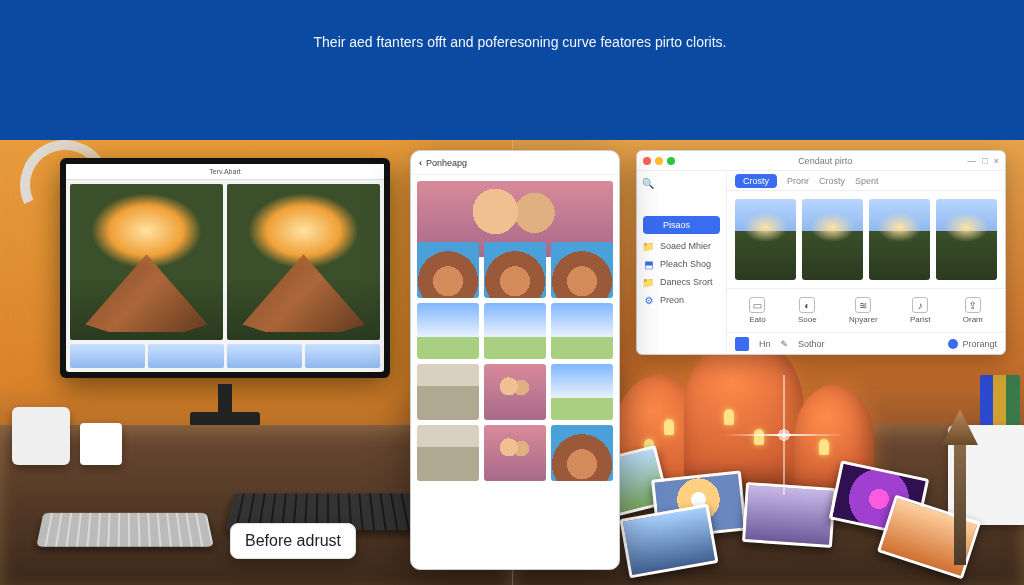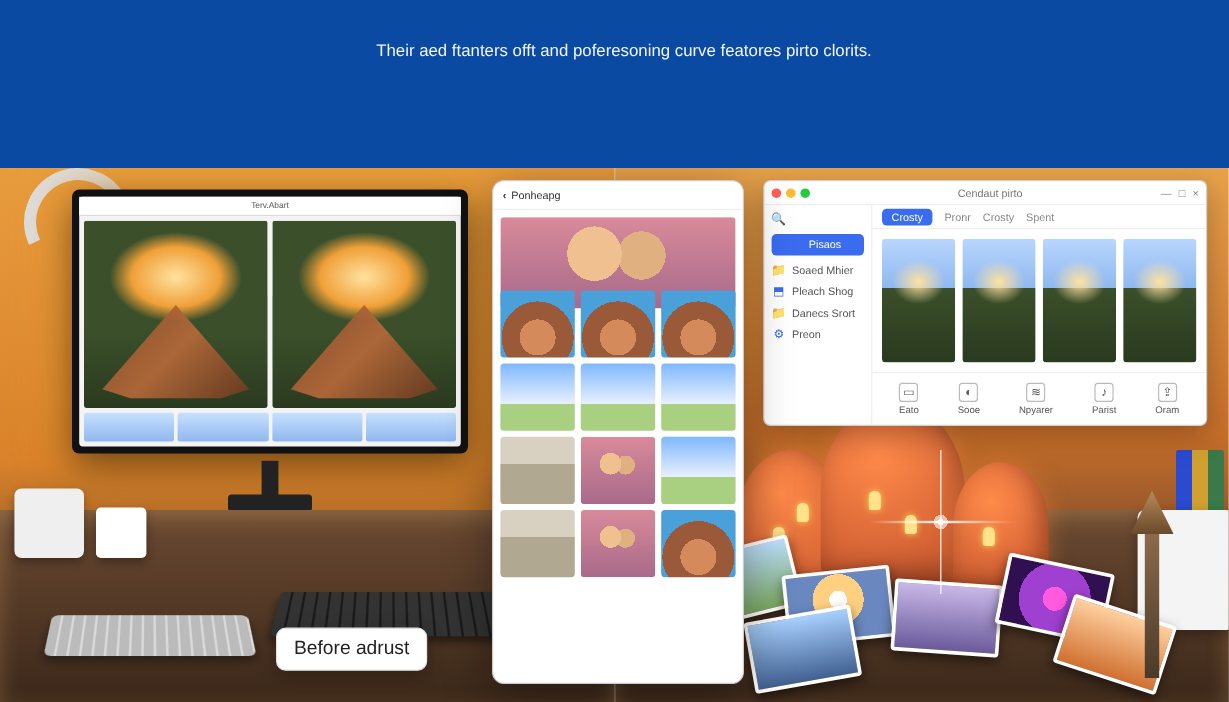--- a/index.html
+++ b/index.html
@@ -107,21 +107,21 @@
   .tl-dots span{width:8px;height:8px;border-radius:50%;}
   .tl-dots span:nth-child(1){background:#ff5f57;}
   .tl-dots span:nth-child(2){background:#febc2e;}
   .tl-dots span:nth-child(3){background:#28c840;}
   .appwin-titlebar .title{flex:1;text-align:center;color:#777;}
   .winctl{display:flex;gap:6px;color:#888;}
   .appwin-body{flex:1;display:flex;}
   .appwin-side{width:90px;border-right:1px solid #eee;padding:6px;display:flex;flex-direction:column;gap:6px;}
   .side-item{display:flex;align-items:center;gap:5px;color:#555;}
   .side-item .ic{width:12px;height:12px;display:inline-flex;align-items:center;justify-content:center;font-size:10px;color:#3a6cf0;}
-  .side-item.primary{background:#3a6cf0;color:#fff;border-radius:4px;padding:3px 14px;}
+  .side-item.primary{background:#3a6cf0;color:#fff;border-radius:4px;padding:3px 3px;margin-top:21px;}
   .appwin-main{flex:1;display:flex;flex-direction:column;}
   .appwin-tabs{height:20px;display:flex;align-items:center;gap:10px;padding:0 8px;border-bottom:1px solid #eee;}
   .appwin-tabs .tab{color:#888;}
   .appwin-tabs .tab.active{background:#3a6cf0;color:#fff;padding:2px 8px;border-radius:4px;}
   .appwin-photos{flex:1;display:flex;gap:6px;padding:8px;}
   .appwin-photos .ap{flex:1;border-radius:3px;background:
       radial-gradient(ellipse 60% 30% at 50% 35%, #ffe2a0 0%, transparent 60%),
       linear-gradient(180deg,#b8d6ff 0%,#8fb8ee 40%,#3a4f2a 40%,#2a3a1f 100%);}
   .appwin-tools{height:44px;border-top:1px solid #eee;display:flex;align-items:center;justify-content:space-around;padding:0 6px;}
   .tool{display:flex;flex-direction:column;align-items:center;gap:2px;color:#555;font-size:8px;}
@@ -332,19 +332,29 @@
             </div>
           <div class="tool">
               <span class="ic">♪</span>
               <span>Parist</span>
             </div>
           <div class="tool">
               <span class="ic">⇪</span>
               <span>Oram</span>
             </div>
         </div>
+        <div class="appwin-footer">
+          <span class="fb"></span>
+          <span>Hn</span>
+          <span>✎</span>
+          <span>Sothor</span>
+          <span class="right">
+            <span class="dot"></span>
+            <span>Prorangt</span>
+          </span>
+        </div>
       </div>
     </div>
   </div>
 
   <div class="pill left">Before adrust</div>
 
 </div>
 
 </body></html>

